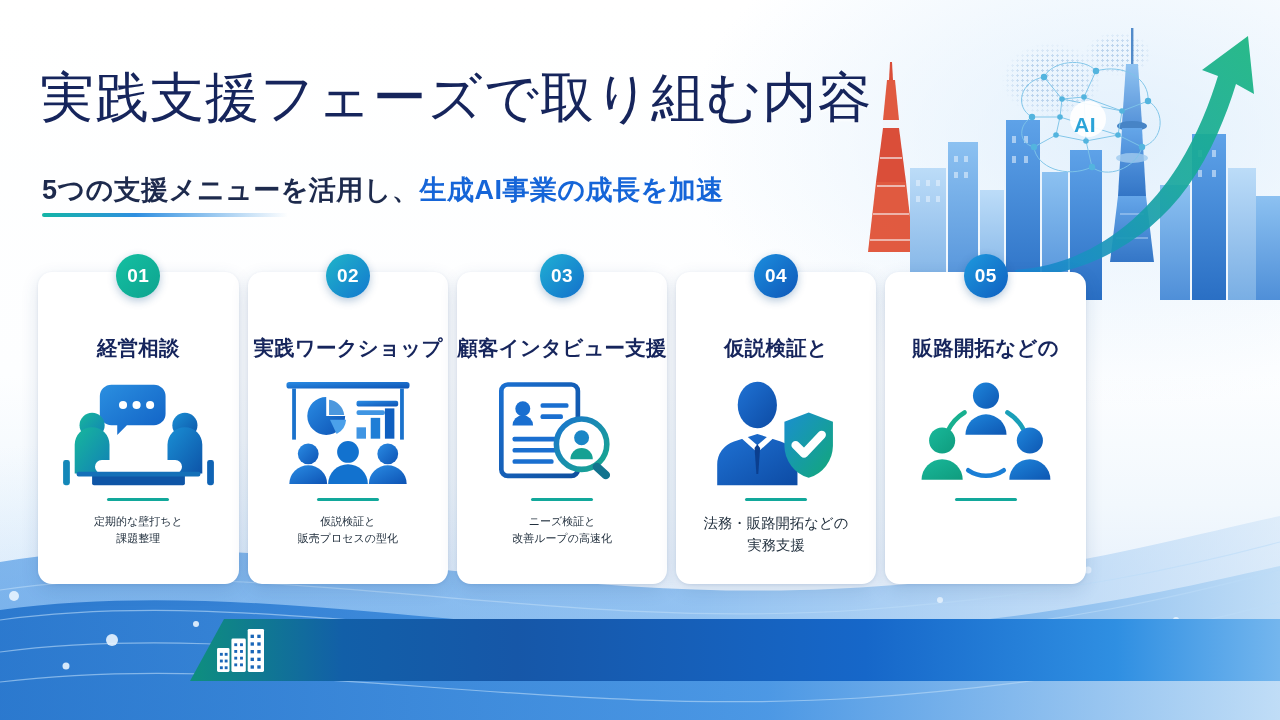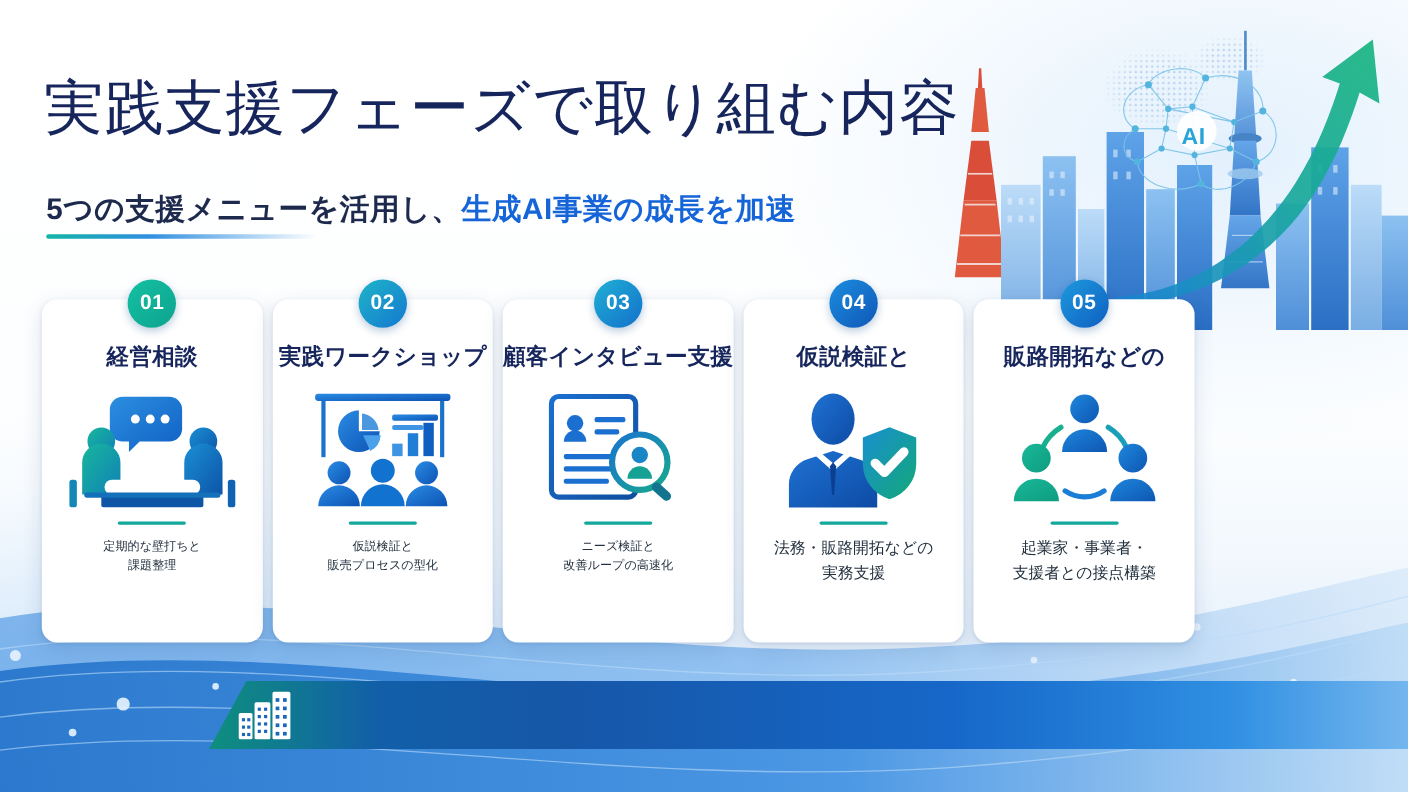--- a/index.html
+++ b/index.html
@@ -66,20 +66,21 @@
   .badge{
     position:absolute;top:-18px;left:50%;transform:translateX(-50%);
     width:44px;height:44px;border-radius:50%;
     display:flex;align-items:center;justify-content:center;
     color:#fff;font-size:19px;font-weight:bold;letter-spacing:.5px;
     box-shadow:0 3px 8px rgba(20,80,140,.30);
   }
   .card-title{
     font-size:20.5px;font-weight:bold;color:#16255c;white-space:nowrap;letter-spacing:.2px;
     margin-bottom:4px;
+    margin-top:24px;
   }
   .icon-wrap{
     flex:0 0 auto;height:118px;width:100%;
     display:flex;align-items:center;justify-content:center;margin-top:8px;
   }
   .card-rule{width:62px;height:3px;border-radius:2px;background:#12a89b;margin:6px 0 12px;}
   .card-desc{
     font-size:11px;color:#23313f;line-height:1.5;text-align:center;white-space:pre-line;
   }
   .card:nth-child(4) .card-desc,.card:nth-child(5) .card-desc{font-size:14.4px;}
@@ -419,22 +420,20 @@
           <path d="M56 100 a34 34 0 0 0 38 0" fill="none" stroke="#1a7ed6" stroke-width="5" stroke-linecap="round"></path>
           <circle cx="75" cy="20" r="14" fill="url(#c5a)"></circle>
           <path d="M53 62 a22 22 0 0 1 44 0 z" fill="url(#c5a)"></path>
           <circle cx="28" cy="68" r="14" fill="url(#c5b)"></circle>
           <path d="M6 110 a22 22 0 0 1 44 0 z" fill="url(#c5b)"></path>
           <circle cx="122" cy="68" r="14" fill="url(#c5a)"></circle>
           <path d="M100 110 a22 22 0 0 1 44 0 z" fill="url(#c5a)"></path>
         </svg>
       </div>
       <div class="card-rule"></div>
-      <div class="card-desc">起業家・事業者・
-支援者との接点構築</div>
     </div>
 
   </div>
 
   <div class="banner">
     <span class="banner-icon">
       <svg viewBox="0 0 52 48" width="50" height="46">
         <rect x="1" y="22" width="13" height="25" rx="1.5" fill="#ffffff"></rect>
         <rect x="16" y="12" width="15" height="35" rx="1.5" fill="#ffffff"></rect>
         <rect x="33" y="2" width="17" height="45" rx="1.5" fill="#ffffff"></rect>

